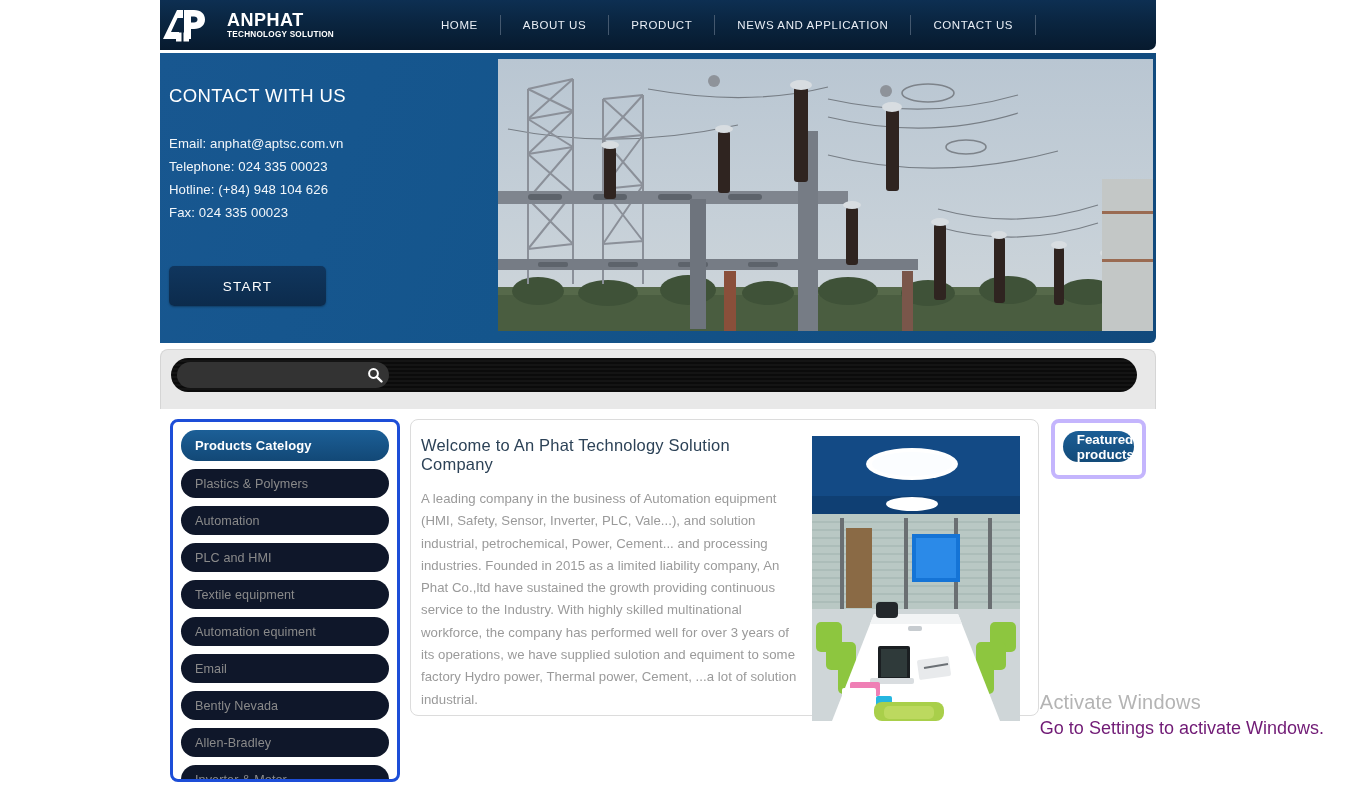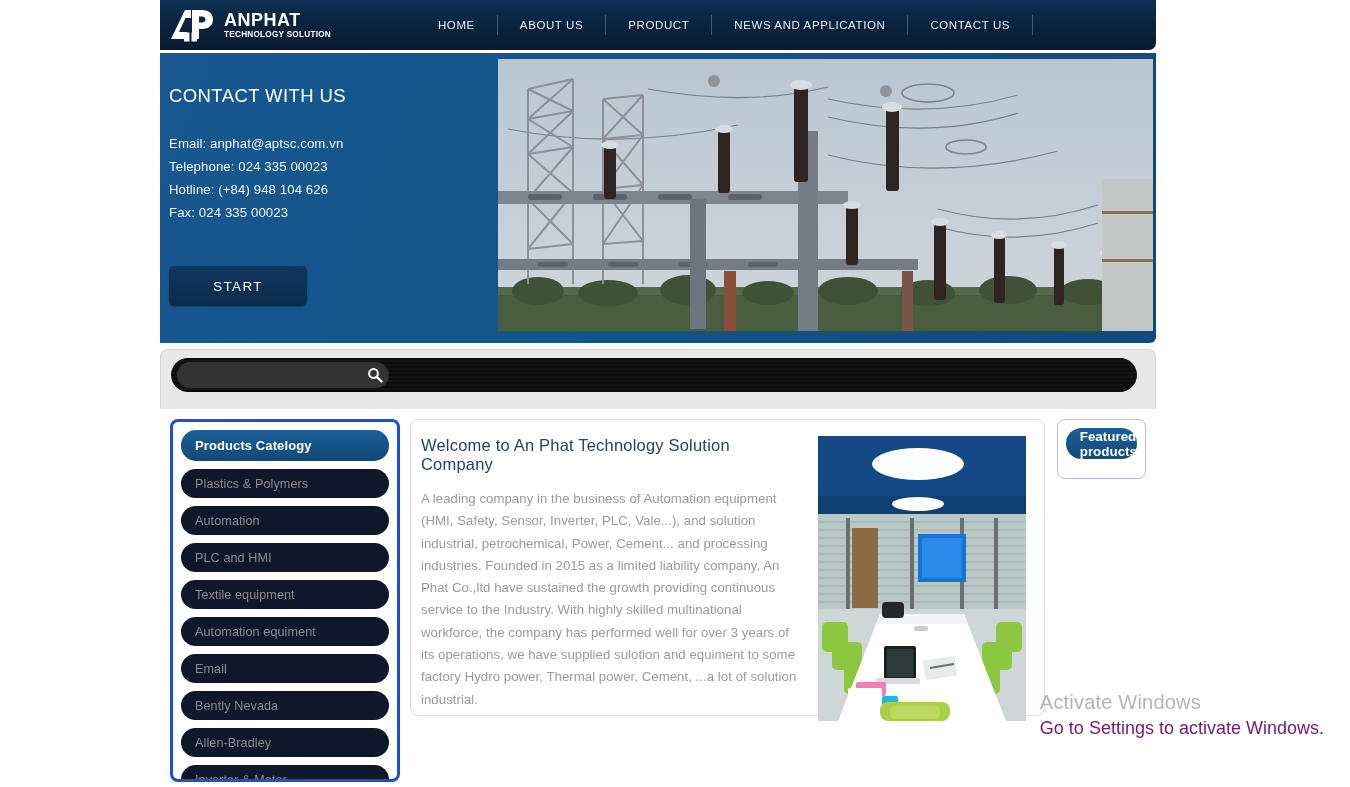--- a/index.html
+++ b/index.html
@@ -16,21 +16,21 @@
   }
 
   
   .header {
     position: relative; height: 50px;
     background: linear-gradient(180deg,#0d2f52 0%,#0a2540 45%,#071a2e 100%);
     display: flex; align-items: center;
     border-bottom-right-radius: 7px;
     overflow: hidden;
   }
-  .logo { display: flex; align-items: center; padding-left: 8px; gap: 6px; }
+  .logo { display: flex; align-items: center; gap: 17px; }
   .logo-mark { position: relative; width: 50px; height: 38px; }
   .logo-mark svg { display: block; }
   .logo-text { display: flex; flex-direction: column; line-height: 1; }
   .logo-name {
     font-size: 18px; font-weight: bold; color: #ffffff;
     letter-spacing: .5px; font-family: "Liberation Sans", sans-serif;
   }
   .logo-sub {
     font-size: 8.2px; font-weight: bold; color: #ffffff;
     letter-spacing: .25px; margin-top: 2px;
@@ -55,21 +55,21 @@
   .hero-left { width: 337px; padding: 32px 0 0 9px; }
   .hero-title {
     color: #ffffff; font-size: 18.5px; font-weight: 400;
     letter-spacing: .4px; margin-bottom: 25px;
   }
   .hero-line {
     color: #f2f6fa; font-size: 13.2px; line-height: 23px;
     letter-spacing: .1px;
   }
   .start-btn {
-    margin-top: 42px; width: 138px; height: 40px;
+    margin-top: 42px; width: 157px; height: 40px;
     background: linear-gradient(180deg,#10365e 0%,#0c2b4c 100%);
     border: none; border-radius: 5px;
     color: #ffffff; font-size: 13.5px; letter-spacing: 1.3px;
     cursor: pointer; font-family: "Liberation Sans", sans-serif;
     box-shadow: 0 1px 2px rgba(0,0,0,.3);
   }
   .hero-photo {
     position: absolute; left: 338px; top: 6px;
     width: 655px; height: 272px;
     overflow: hidden; background: #b9c4ce;
@@ -142,21 +142,21 @@
     font-size: 13.2px; line-height: 22.3px; color: #9a9a9a;
     text-align: left; letter-spacing: .05px;
   }
   .office-photo {
     width: 208px; height: 285px; flex: none;
     overflow: hidden; background: #17457c;
   }
   .office-photo svg { display: block; }
 
   .featured-card {
-    border: 1px solid #c4b5fd; border-radius: 8px;
+    border: 4px solid #c4b5fd; border-radius: 8px;
     padding: 8px; height: 60px;
   }
   .featured-header {
     background: linear-gradient(180deg,#1b5e96 0%,#134b79 100%);
     border-radius: 16px; height: 31px;
     display: flex; align-items: center; padding-left: 14px;
     color: #ffffff; font-size: 13.4px; font-weight: bold;
   }
 
   

